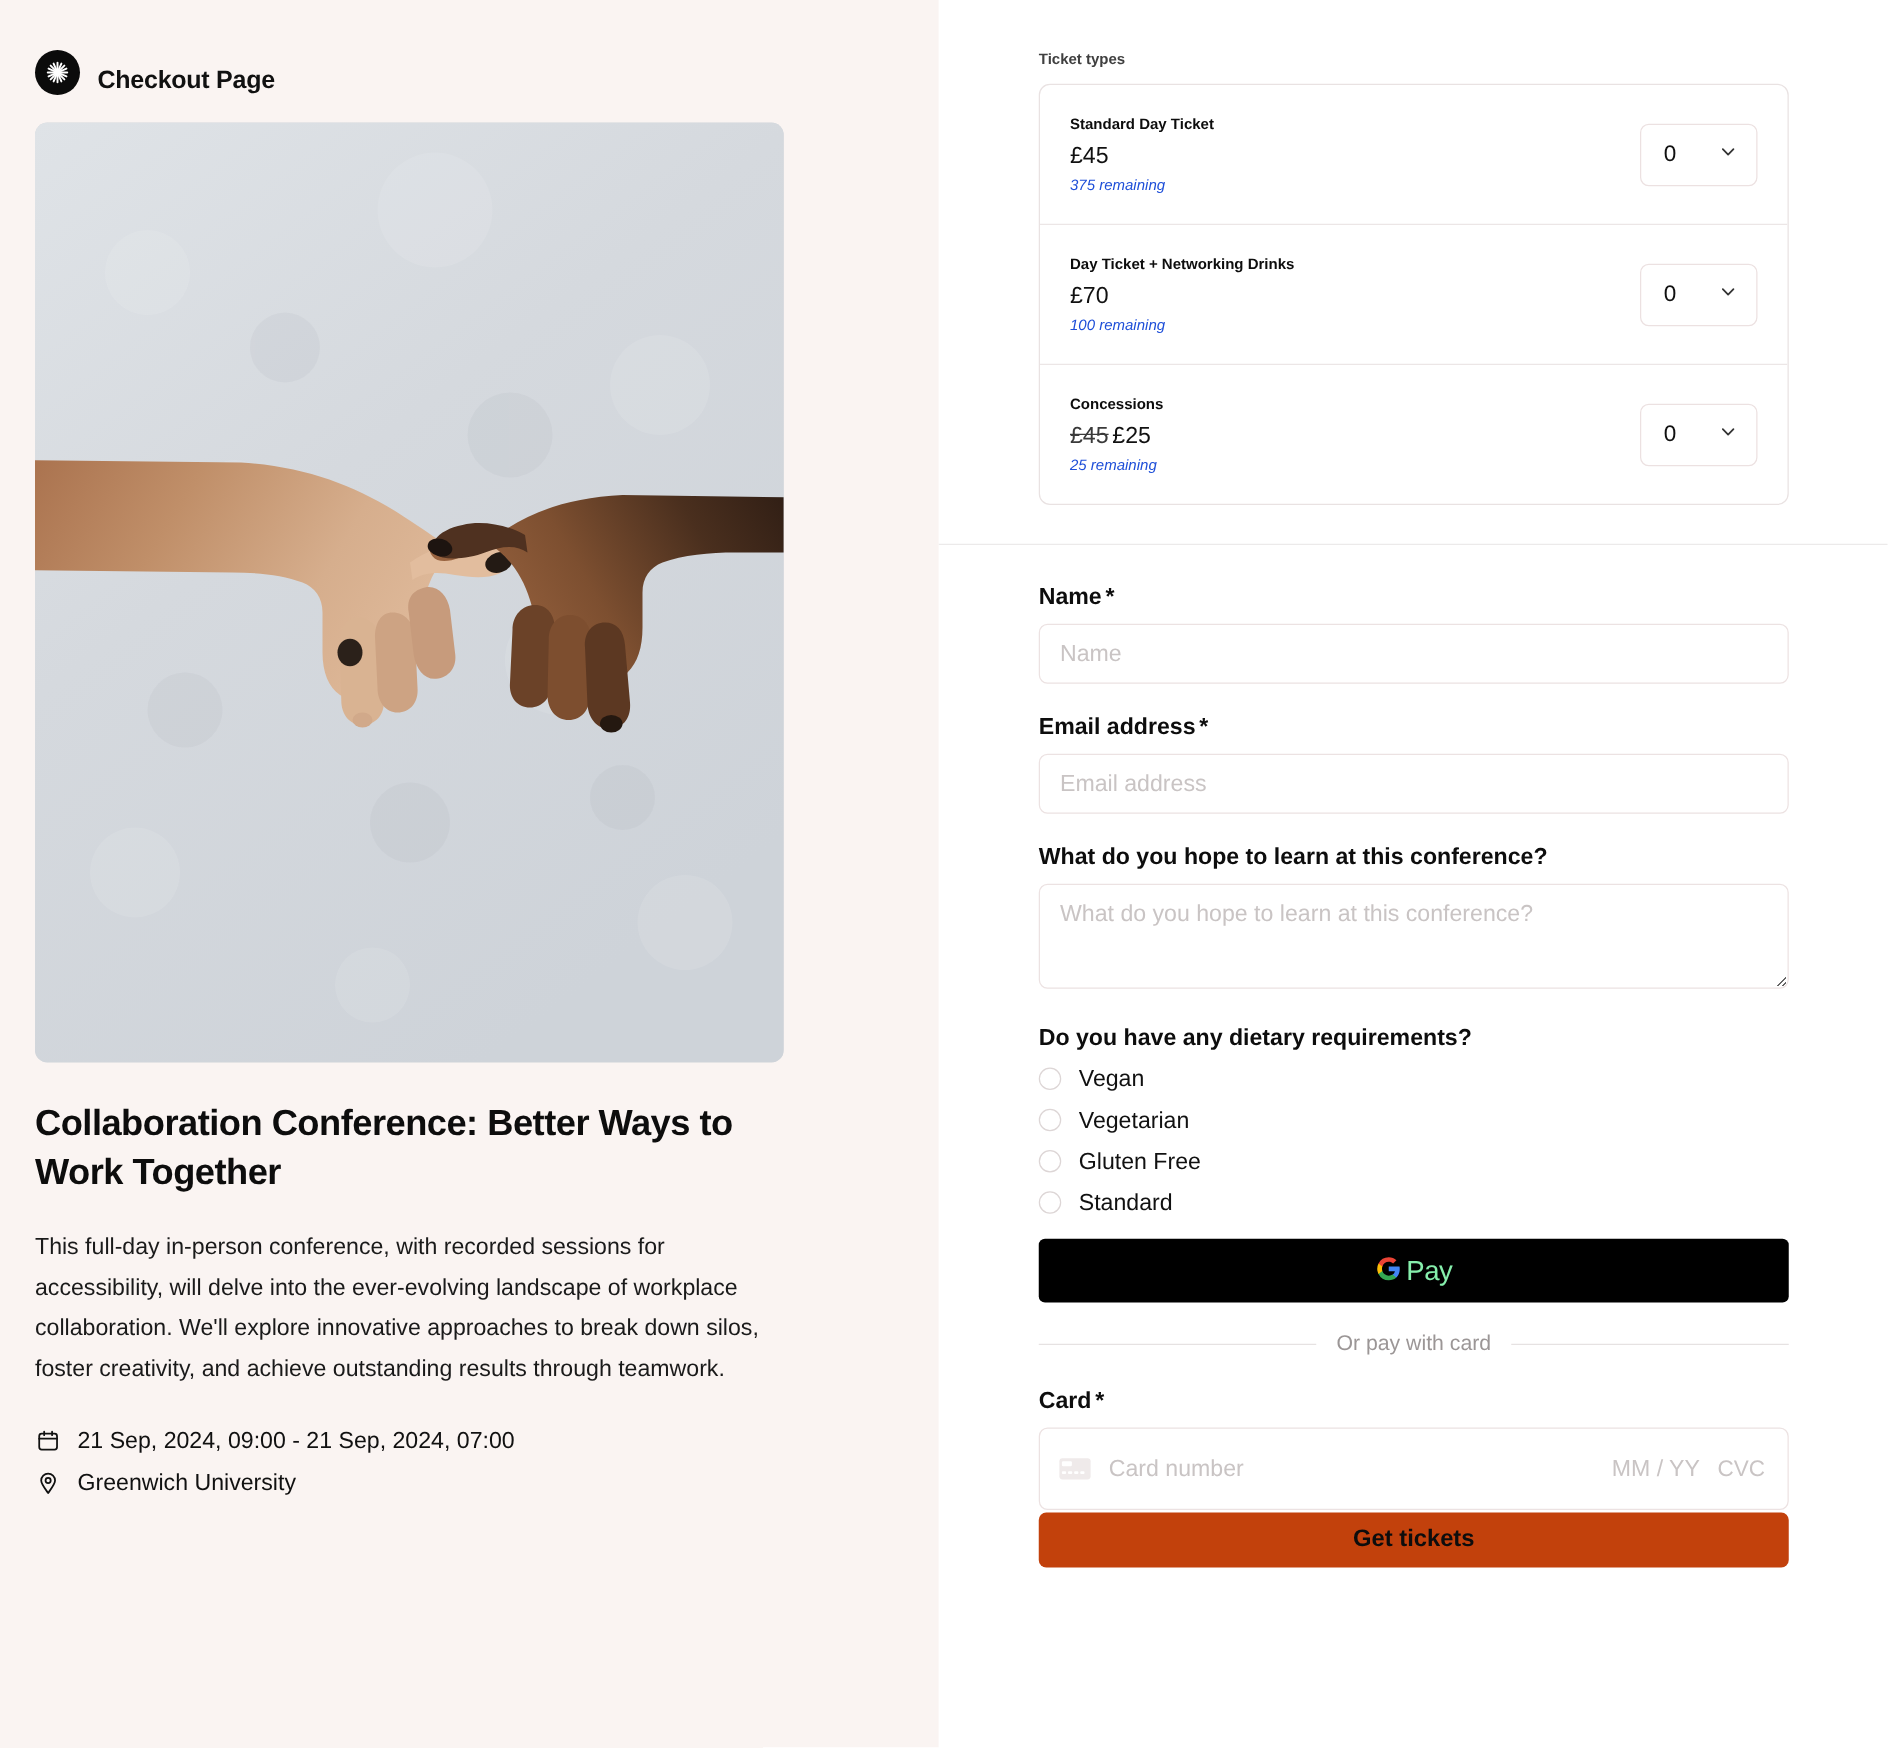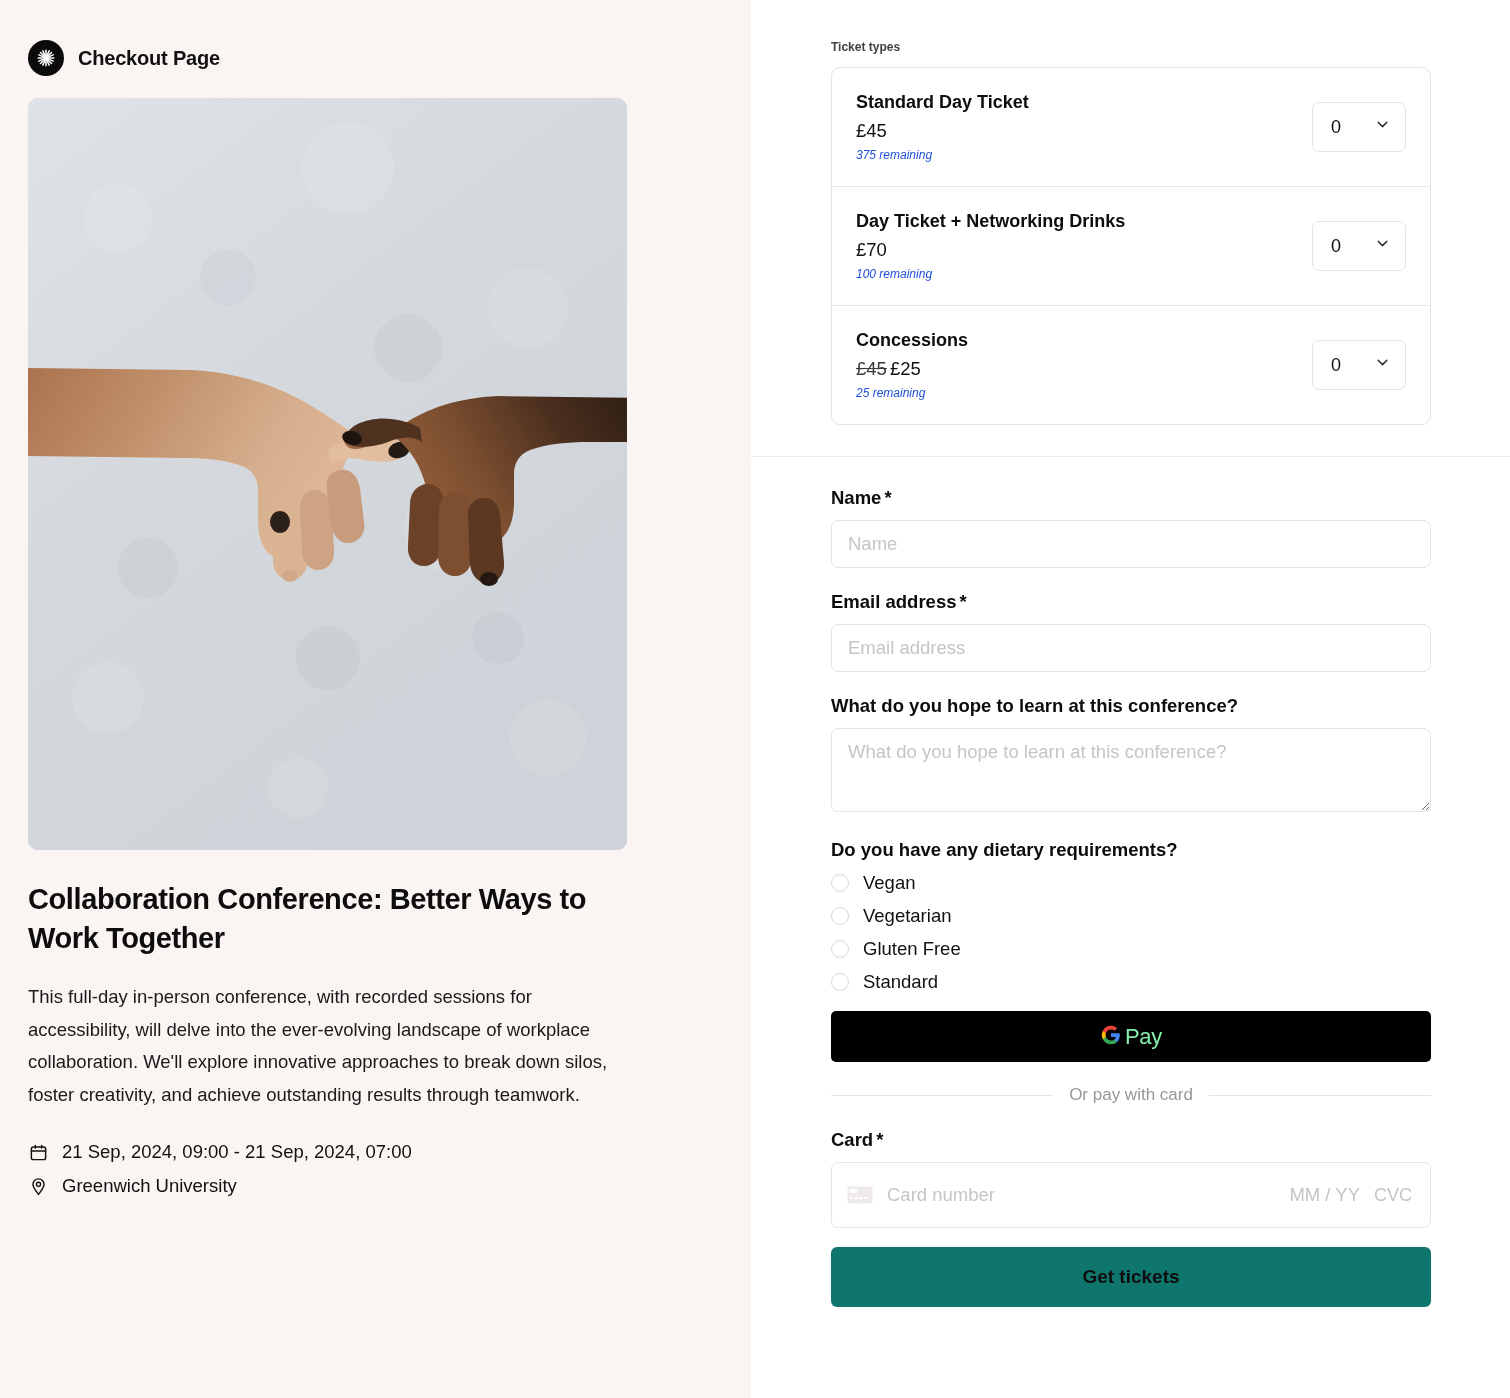--- a/index.html
+++ b/index.html
@@ -20,21 +20,21 @@
   .left-panel {
     width: 751px;
     height: 1398px;
     background: #faf4f2;
     padding: 40px 28px 0 28px;
     position: relative;
     flex: 0 0 751px;
   }
   .brand-row {
     display: flex;
-    align-items: center;
+    align-items: flex-end;
     gap: 14px;
     margin-bottom: 22px;
   }
   .brand-logo {
     width: 36px; height: 36px;
     border-radius: 50%;
     background: #0b0b0b;
     display: flex;
     align-items: center;
     justify-content: center;
@@ -112,21 +112,21 @@
   }
   .ticket-row {
     display: flex;
     align-items: center;
     justify-content: space-between;
     padding: 24px 24px 24px 24px;
     border-bottom: 1px solid #ece6e6;
   }
   .ticket-row:last-child { border-bottom: none; }
   .ticket-name {
-    font-size: 18px;
+    font-size: 12px;
     font-weight: bold;
     color: #0d0d0d;
     margin-bottom: 7px;
   }
   .ticket-price {
     font-size: 18.5px;
     color: #111111;
     margin-bottom: 6px;
   }
   .ticket-price .old {
@@ -262,23 +262,23 @@
     width: 26px; height: 18px;
     flex: 0 0 26px;
     margin-right: 14px;
   }
   .card-placeholder { flex: 1 1 auto; font-size: 18.5px; color: #c9c4c4; }
   .card-exp { font-size: 18.5px; color: #c9c4c4; margin-right: 14px; }
   .card-cvc { font-size: 18px; color: #c9c4c4; }
 
   .get-tickets-button {
     width: 100%;
-    height: 60px;
-    margin-top: 19px;
-    background: #0f766e;
+    height: 44px;
+    margin-top: 2px;
+    background: #c2410c;
     border: none;
     border-radius: 6px;
     font-size: 19px;
     font-weight: bold;
     color: #0d0d0d;
     font-family: "Liberation Sans", sans-serif;
     cursor: pointer;
   }
 </style>
 </head>

